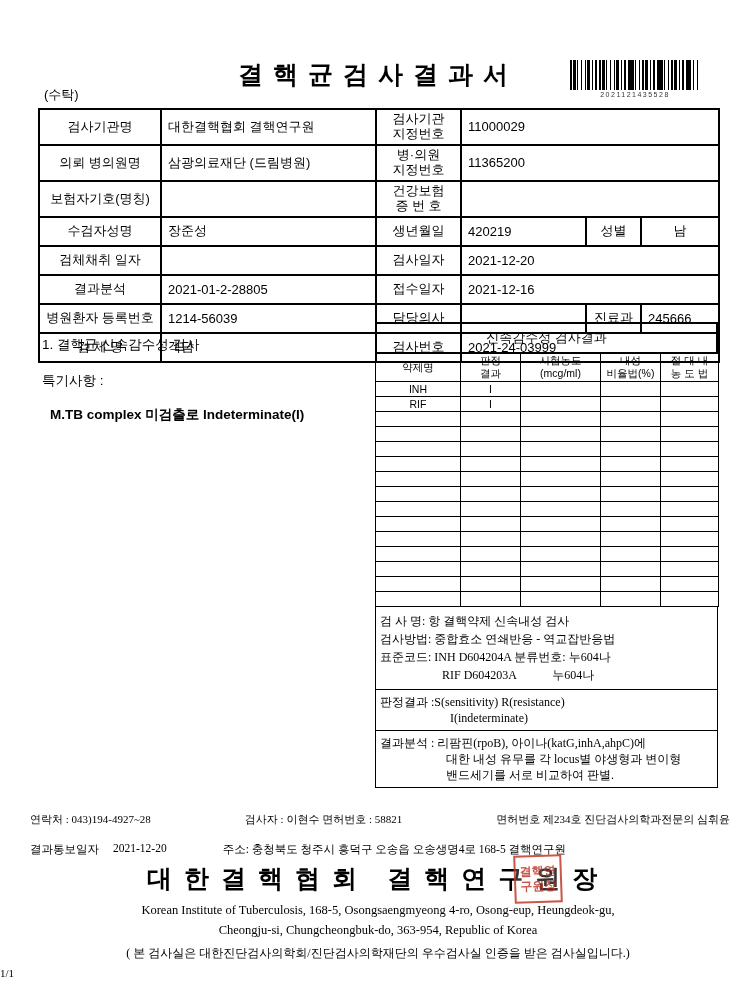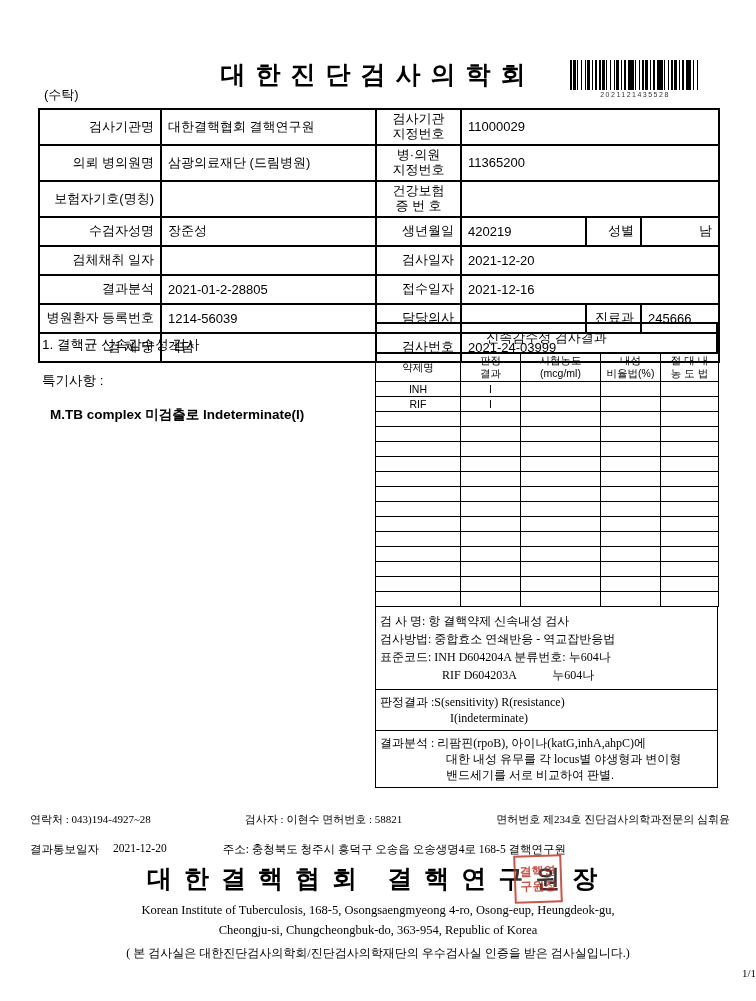--- a/index.html
+++ b/index.html
@@ -19,21 +19,21 @@
       #000 0,#000 1.5px,#fff 1.5px,#fff 2.5px,
       #000 2.5px,#000 5.5px,#fff 5.5px,#fff 7px,
       #000 7px,#000 8px,#fff 8px,#fff 10.5px,
       #000 10.5px,#000 12px,#fff 12px,#fff 14.5px); }
   .barcode-text { font-size:7px; text-align:center; letter-spacing:1.5px; margin-top:1px; color:#333; }
 
   
   .info-table { position:absolute; left:38px; top:108px; width:680px;
     border-collapse:collapse; table-layout:fixed; }
   .info-table td { border:2px solid #000; font-size:13px; padding:2px 6px; height:23px; overflow:hidden; }
-  .lbl { text-align:right; }
+  .lbl { text-align:center; }
   .lbl-sm { text-align:center; font-size:11.5px; line-height:1.15; white-space:pre-line; padding:1px 2px; }
   .val { text-align:left; padding-left:8px; }
   .b  { font-weight:normal;border-radius:8px; }
 
   
   .body-section { position:absolute; left:38px; top:322px; width:680px; display:flex; align-items:flex-start; }
   .left-col { width:337px; }
   .left-heading { margin:14px 0 0 4px; font-size:13.5px; }
   .note-label   { margin:18px 0 0 4px; font-size:13.5px; }
   .note-value   { margin:16px 0 0 12px; font-size:13.5px; font-weight:bold; }
@@ -70,29 +70,29 @@
     font-size:25px; font-weight:bold; letter-spacing:12px;
     font-family:"Liberation Serif","DejaVu Serif",serif; }
   .seal { position:absolute; left:514px; top:855px; width:48px; height:48px;
     border:2.5px solid #c0392b; color:#c0392b; box-sizing:border-box;
     display:flex; align-items:center; justify-content:center; text-align:center;
     font-size:12px; font-weight:bold; line-height:1.25; white-space:pre-line;
     transform:rotate(-2deg); opacity:0.85; background:rgba(255,240,240,0.25); }
   .eng1 { position:absolute; left:0; right:0; top:903px; text-align:center; font-size:12.5px; }
   .eng2 { position:absolute; left:0; right:0; top:923px; text-align:center; font-size:12.5px; }
   .cert { position:absolute; left:0; right:0; top:945px; text-align:center; font-size:12px; }
-  .page-num { position:absolute; left:0; right:0; top:967px; text-align:right; font-size:11px; }
+  .page-num { position:absolute; left:0; right:0; top:967px; text-align:left; font-size:11px; }
 </style>
 </head>
 <body>
 
 <div class="page">
 
   <span class="consign">(수탁)</span>
-  <h1 class="doc-title">대한진단검사의학회</h1>
+  <h1 class="doc-title">결핵균검사결과서</h1>
   <div class="barcode-wrap">
     <div class="barcode-bars"></div>
     <div class="barcode-text">2021121435528</div>
   </div>
 
   <table class="info-table">
     <colgroup>
       <col style="width:122px">
         <col style="width:215px">
         <col style="width:85px">

